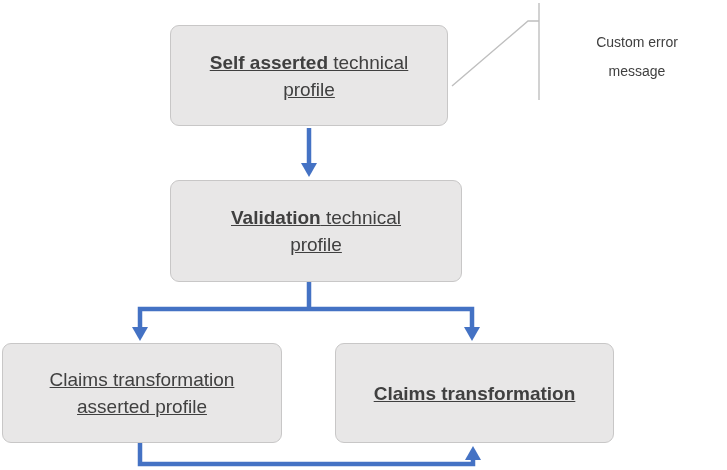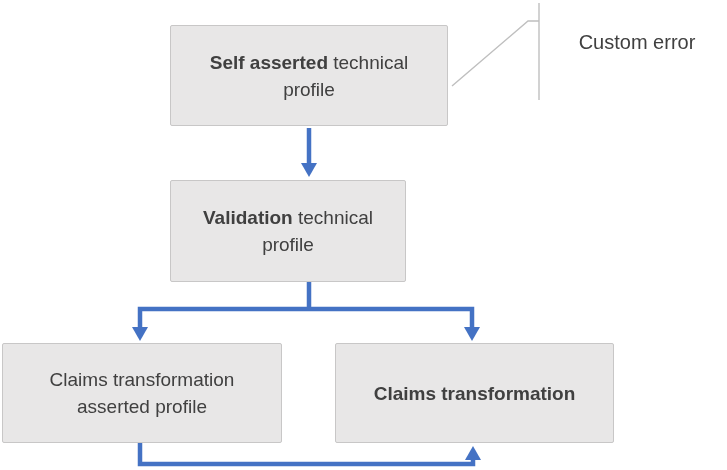--- a/index.html
+++ b/index.html
@@ -20,35 +20,35 @@
     color:var(--text);
   }
   .overlay{position:absolute;left:0;top:0;width:727px;height:470px;}
   .overlay .arrow{stroke:var(--arrow);stroke-width:4.5;fill:none;stroke-linejoin:miter;}
   .overlay .head{fill:var(--arrow);stroke:none;}
   .overlay .callout-path{stroke:var(--callout);stroke-width:1.4;fill:none;}
   .box{
     position:absolute;
     background:var(--box-fill);
     border:1px solid var(--box-border);
-    border-radius:2px;
+    border-radius:9px;
     box-sizing:border-box;
     display:flex;flex-direction:column;
     align-items:center;justify-content:center;
     text-align:center;
-    font-size:19px;line-height:27px;
+    font-size:19px;line-height:27px;text-decoration:underline;
   }
   .box .b{font-weight:bold;}
   .box1{left:170px;top:25px;width:278px;height:101px;}
-  .box2{left:170px;top:180px;width:236px;height:102px;}
+  .box2{left:170px;top:180px;width:292px;height:102px;}
   .box3{left:2px;top:343px;width:280px;height:100px;}
   .box4{left:335px;top:343px;width:279px;height:100px;font-weight:bold;}
   .annotation{
     position:absolute;left:552px;top:28px;width:170px;
-    text-align:center;font-size:20px;line-height:29px;
+    text-align:center;font-size:14px;line-height:29px;
   }
 </style>
 </head>
 <body>
 
 <div class="stage">
 
   <svg class="overlay" viewBox="0 0 727 470" xmlns="http://www.w3.org/2000/svg">
 
     <path class="callout-path" d="M452 86 L528 21 L539 21"></path>
@@ -80,15 +80,16 @@
     <div>asserted profile</div>
   </div>
 
   <div class="box box4">
     <div><span class="b">Claims transformation</span><span></span></div>
     <div></div>
   </div>
 
   <div class="annotation">
     <div>Custom error</div>
+    <div>message</div>
   </div>
 
 </div>
 
 </body></html>

